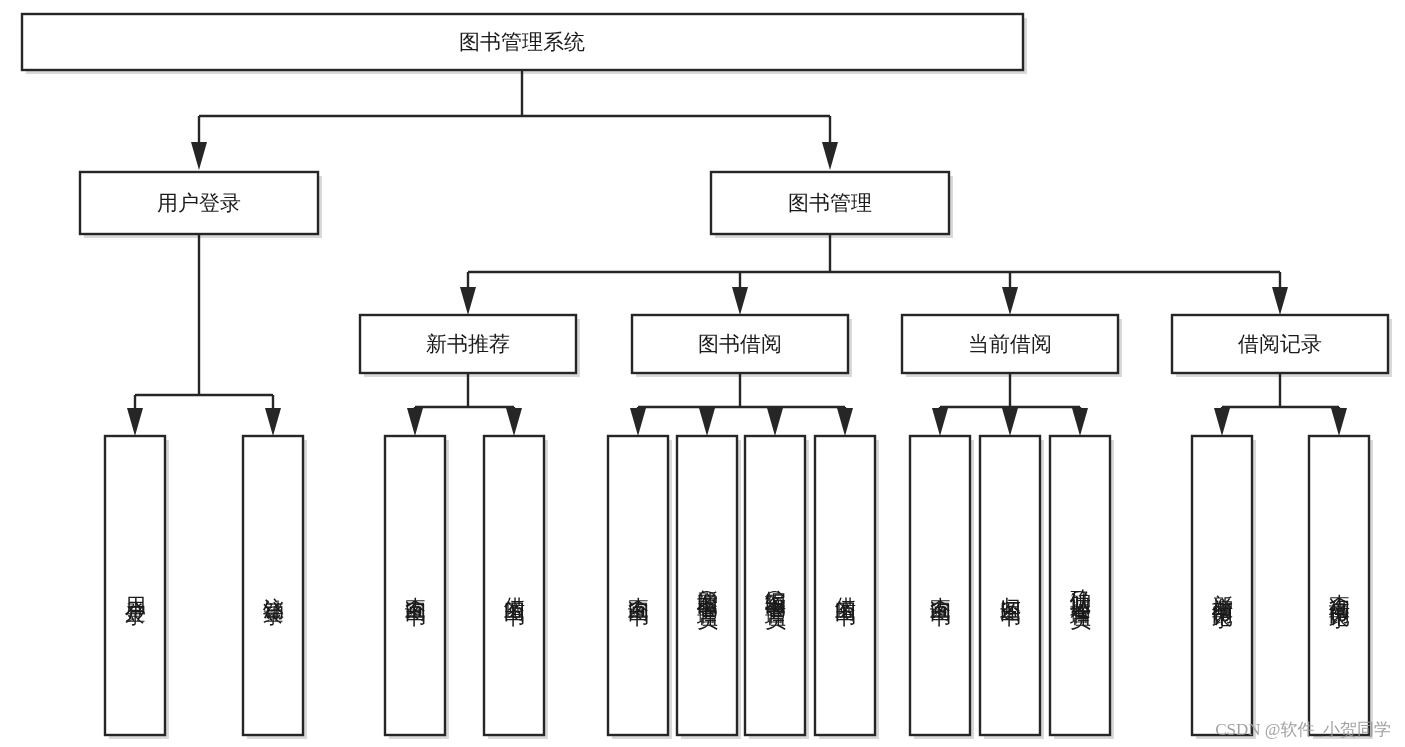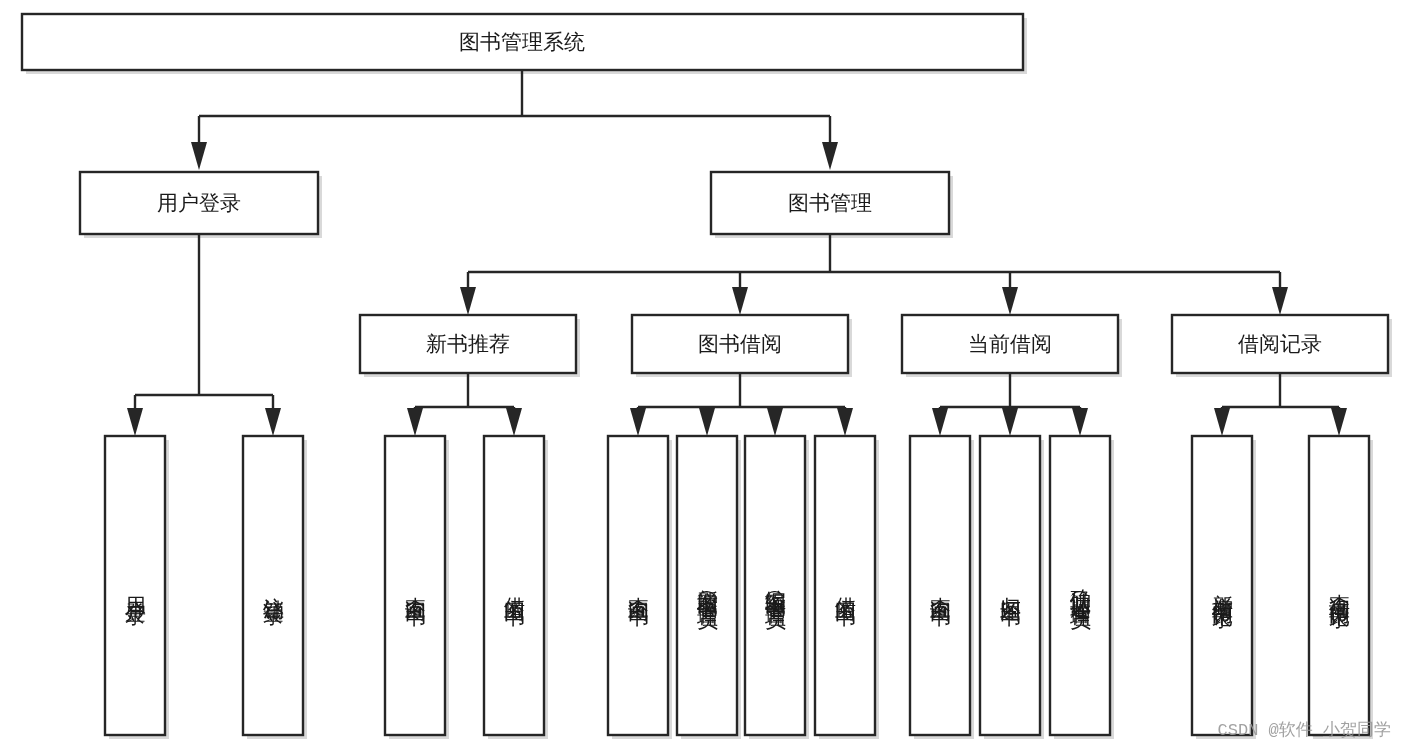--- a/index.html
+++ b/index.html
@@ -66,21 +66,21 @@
     justify-content: center;
     text-align: center;
     white-space: nowrap;
     pointer-events: none;
     user-select: none;
   }
   .watermark {
     position: absolute;
     right: 14px;
     bottom: 6px;
-    font-family: Liberation Mono, monospace;
+    font-family: Liberation Serif, serif;
     font-size: 17px;
     color: #9a9a9a;
     opacity: 0.92;
     white-space: nowrap;
     user-select: none;
   }
 </style>
 </head>
 <body>
 

